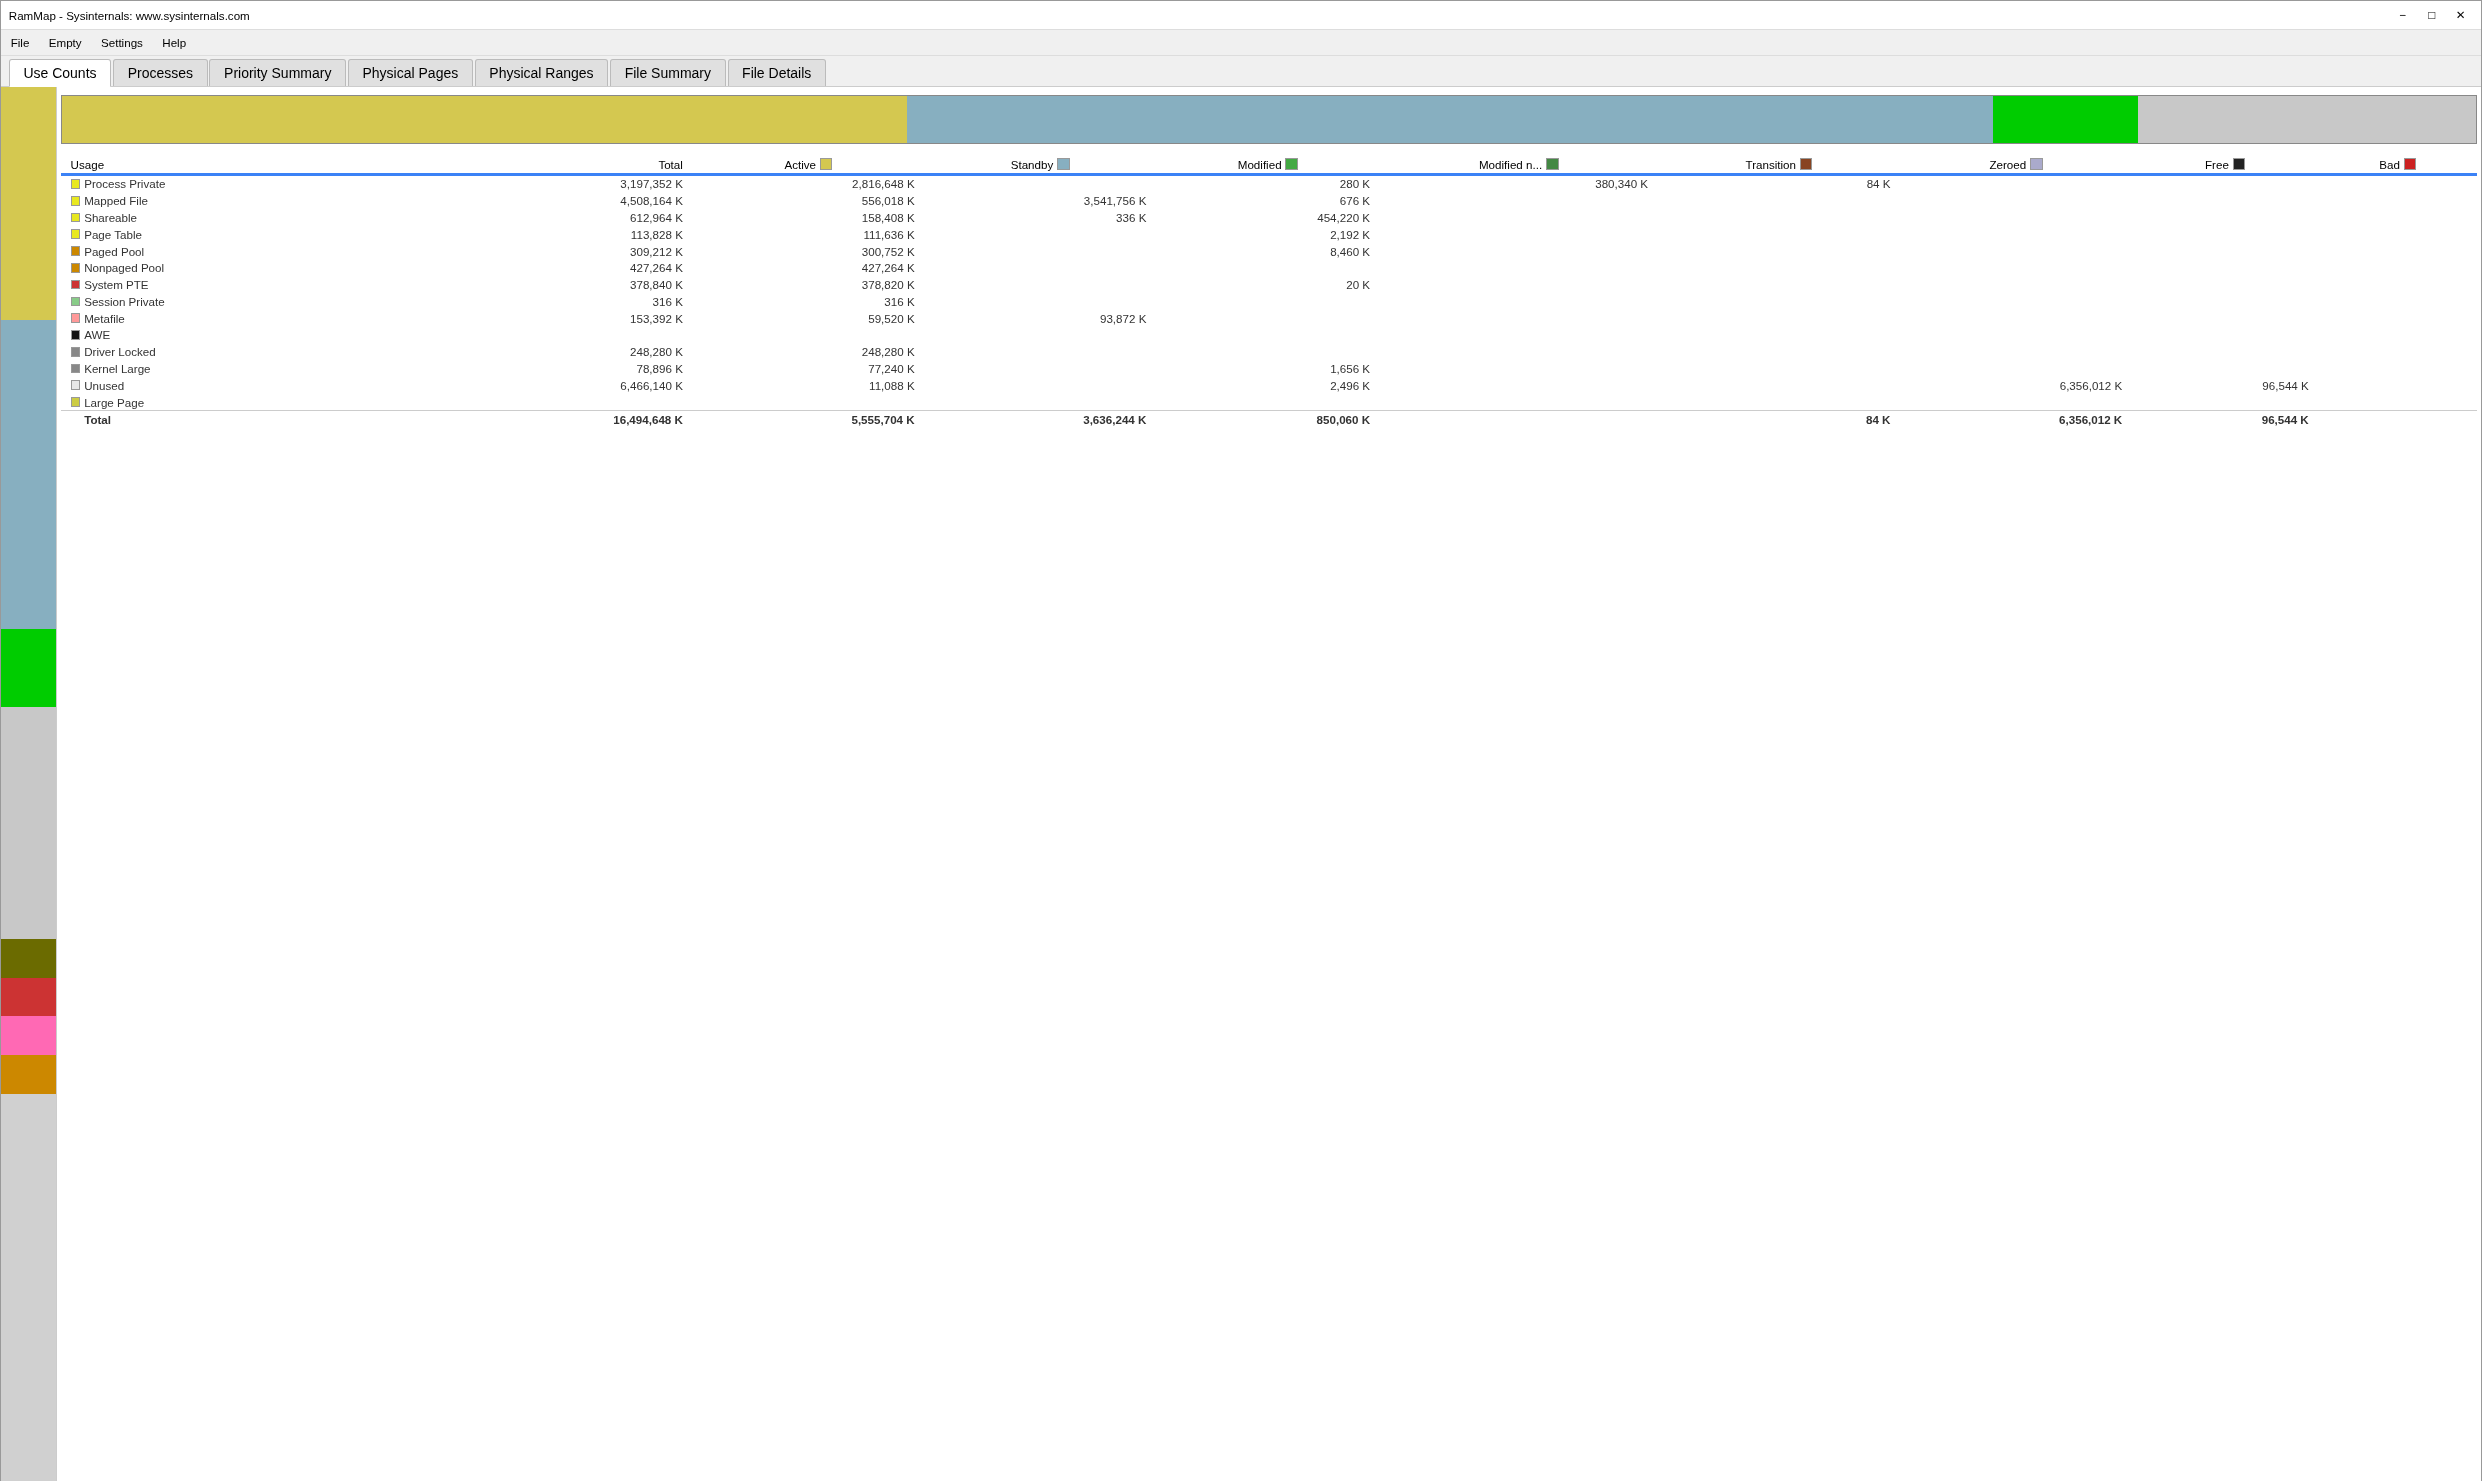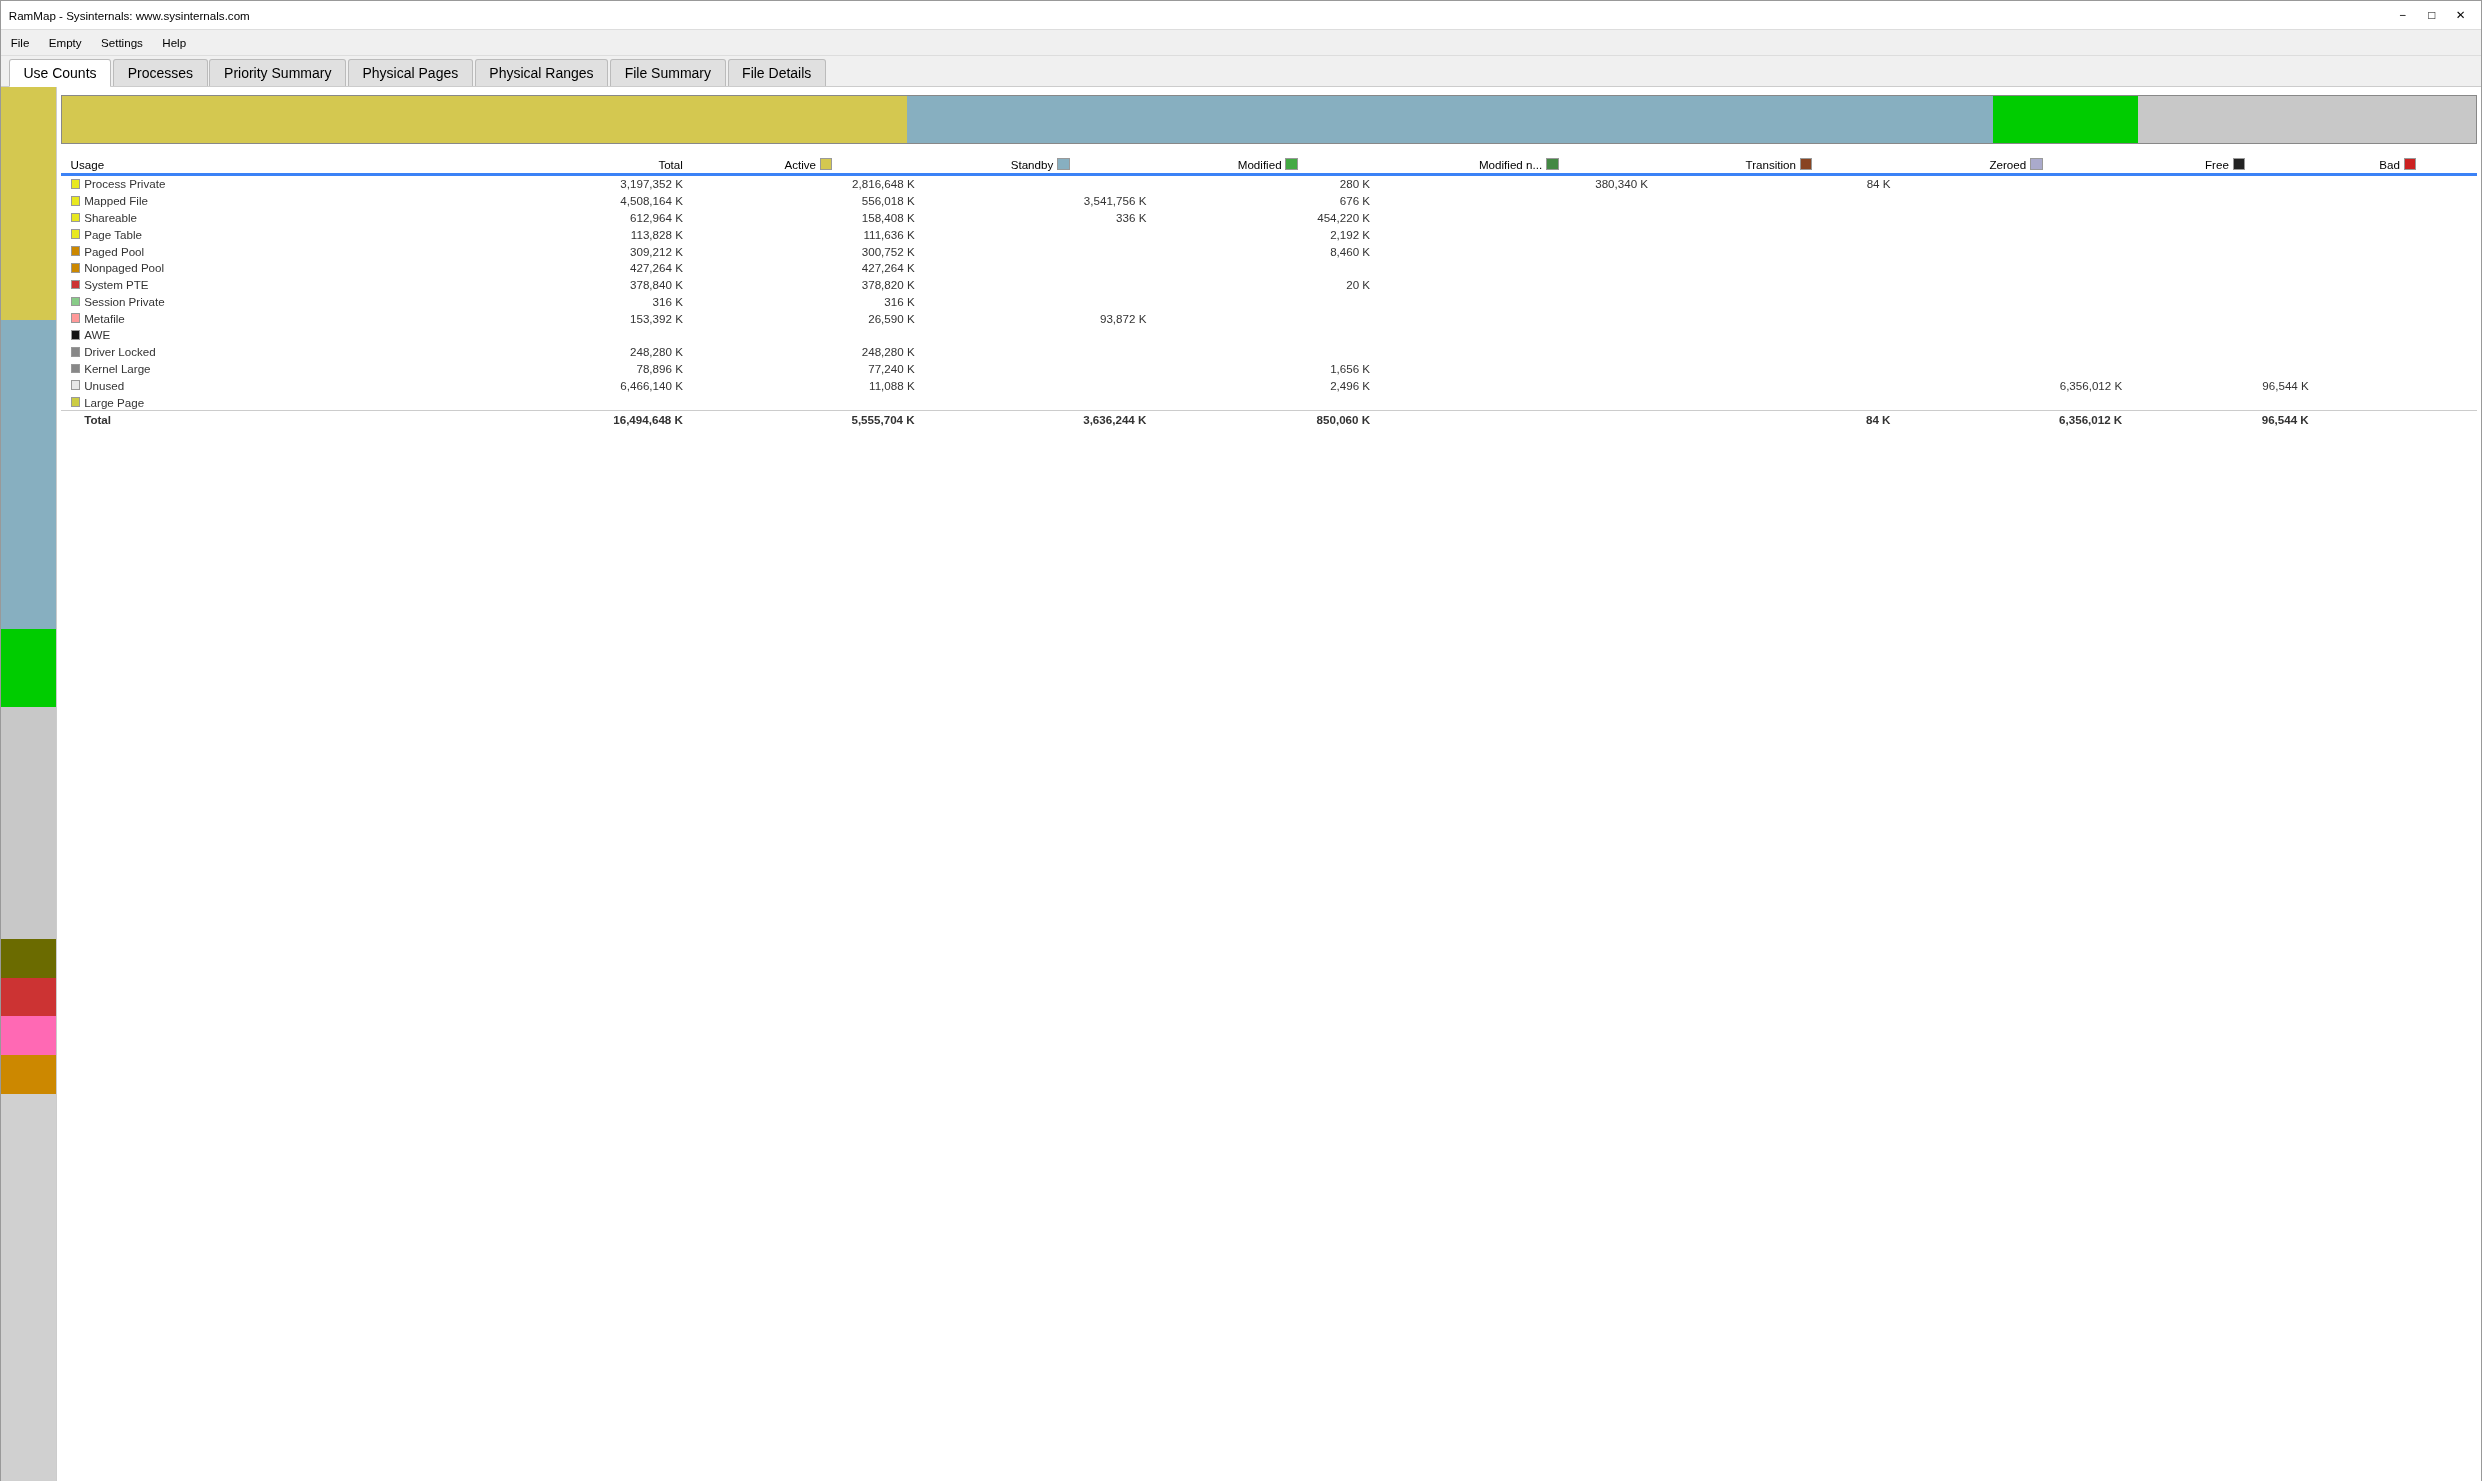--- a/index.html
+++ b/index.html
@@ -429,21 +429,21 @@
                 <td></td>
                 <td></td>
                 <td></td>
               </tr>
               <tr>
                 <td>
                   <span class="row-color-indicator" style="background: rgb(255, 153, 153);"></span>
                   <span>Metafile</span>
                 </td>
                 <td>153,392 K</td>
-                <td>26,590 K</td>
+                <td>59,520 K</td>
                 <td>93,872 K</td>
                 <td></td>
                 <td></td>
                 <td></td>
                 <td></td>
                 <td></td>
                 <td></td>
               </tr>
               <tr>
                 <td>

